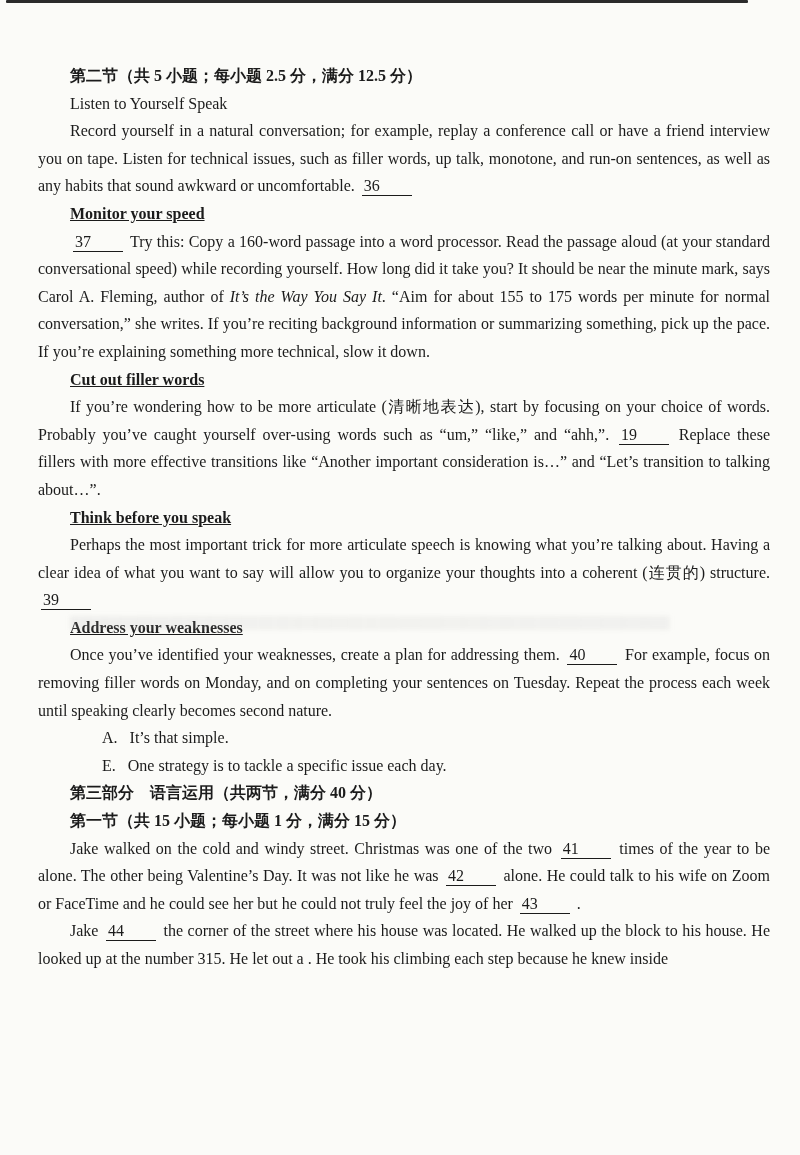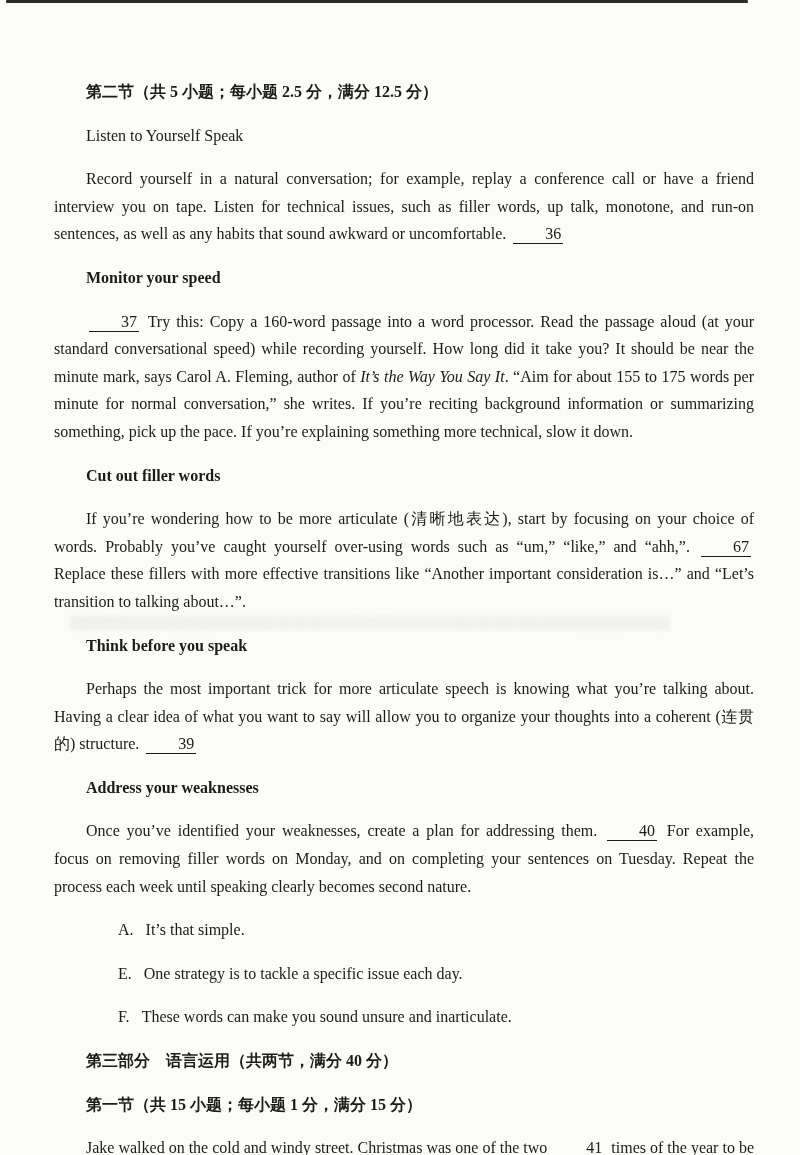--- a/index.html
+++ b/index.html
@@ -16,37 +16,37 @@
   }
   .scan-smudge{
     position:absolute;top:616px;left:70px;width:600px;height:14px;
     background:linear-gradient(90deg,rgba(190,190,190,.18),rgba(170,170,170,.10),rgba(190,190,190,.16));
     filter:blur(2px);pointer-events:none;
   }
   .page{
     padding:62px 30px 0 38px;
   }
   p.line{
-    margin:16px;
+    margin:0;
     font-size:16px;
     line-height:27.6px;
     text-align:justify;
     text-indent:2em;
   }
   .cn-bold{font-weight:bold;text-indent:0;}
   .cn-indent{text-indent:2em;}
   .title{
     text-align:center;font-weight:normal;text-indent:0;
   }
-  .sub{font-weight:bold;text-align:left;}
+  .sub{font-weight:bold;text-align:left;text-decoration:underline;}
   .part3-gap{margin-top:9px;}
   .blank{
     display:inline-block;
     min-width:46px;
-    text-align:right;
+    text-align:left;
     border-bottom:1.3px solid #1b1b1b;
     line-height:16px;
     padding:0 2px 1px 2px;
     margin:0 3px;
     text-indent:0;
   }
   .it{font-style:italic;}
   .option .opt-label{display:inline-block;margin-right:12px;}
 </style>
 </head>
@@ -58,31 +58,30 @@
 <div class="page">
 
   <p class="line cn-bold">第二节（共 5 小题；每小题 2.5 分，满分 12.5 分）</p>
   <p class="line title">Listen to Yourself Speak</p>
 
   <div id="passage-blocks">
       <p class="line">Record yourself in a natural conversation; for example, replay a conference call or have a friend interview you on tape. Listen for technical issues, such as filler words, up talk, monotone, and run-on sentences, as well as any habits that sound awkward or uncomfortable. <span class="blank">36</span></p>
       <p class="line sub">Monitor your speed</p>
       <p class="line"><span class="blank">37</span> Try this: Copy a 160-word passage into a word processor. Read the passage aloud (at your standard conversational speed) while recording yourself. How long did it take you? It should be near the minute mark, says Carol A. Fleming, author of <span class="it">It’s the Way You Say It</span>. “Aim for about 155 to 175 words per minute for normal conversation,” she writes. If you’re reciting background information or summarizing something, pick up the pace. If you’re explaining something more technical, slow it down.</p>
       <p class="line sub">Cut out filler words</p>
-      <p class="line">If you’re wondering how to be more articulate (清晰地表达), start by focusing on your choice of words. Probably you’ve caught yourself over-using words such as “um,” “like,” and “ahh,”. <span class="blank">67</span> Replace these fillers with more effective transitions like “Another important consideration is…” and “Let’s transition to talking about…”.</p>
+      <p class="line">If you’re wondering how to be more articulate (清晰地表达), start by focusing on your choice of words. Probably you’ve caught yourself over-using words such as “um,” “like,” and “ahh,”. <span class="blank">19</span> Replace these fillers with more effective transitions like “Another important consideration is…” and “Let’s transition to talking about…”.</p>
       <p class="line sub">Think before you speak</p>
       <p class="line">Perhaps the most important trick for more articulate speech is knowing what you’re talking about. Having a clear idea of what you want to say will allow you to organize your thoughts into a coherent (连贯的) structure. <span class="blank">39</span></p>
       <p class="line sub">Address your weaknesses</p>
       <p class="line">Once you’ve identified your weaknesses, create a plan for addressing them. <span class="blank">40</span> For example, focus on removing filler words on Monday, and on completing your sentences on Tuesday. Repeat the process each week until speaking clearly becomes second nature.</p>
     </div>
 
   <div id="options-list">
       <p class="line option"><span class="opt-label">A.</span><span>It’s that simple.</span></p>
       <p class="line option"><span class="opt-label">E.</span><span>One strategy is to tackle a specific issue each day.</span></p>
-      <p class="line option"><span class="opt-label">F.</span><span>These words can make you sound unsure and inarticulate.</span></p>
     </div>
 
   <p class="line cn-bold part3-gap">第三部分　语言运用（共两节，满分 40 分）</p>
   <p class="line cn-bold">第一节（共 15 小题；每小题 1 分，满分 15 分）</p>
 
   <div id="part3-passage">
       <p class="line">Jake walked on the cold and windy street. Christmas was one of the two <span class="blank">41</span> times of the year to be alone. The other being Valentine’s Day. It was not like he was <span class="blank">42</span> alone. He could talk to his wife on Zoom or FaceTime and he could see her but he could not truly feel the joy of her <span class="blank">43</span> .</p>
       <p class="line">Jake <span class="blank">44</span> the corner of the street where his house was located. He walked up the block to his house. He looked up at the number 315. He let out a  . He took his  climbing each step because he knew inside</p>
     </div>
 

